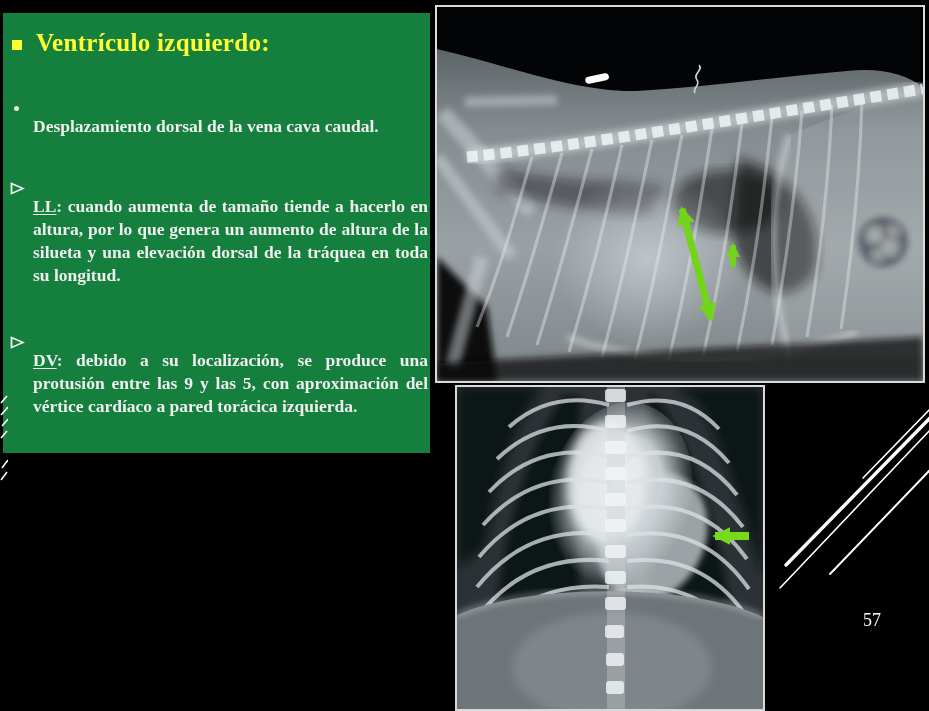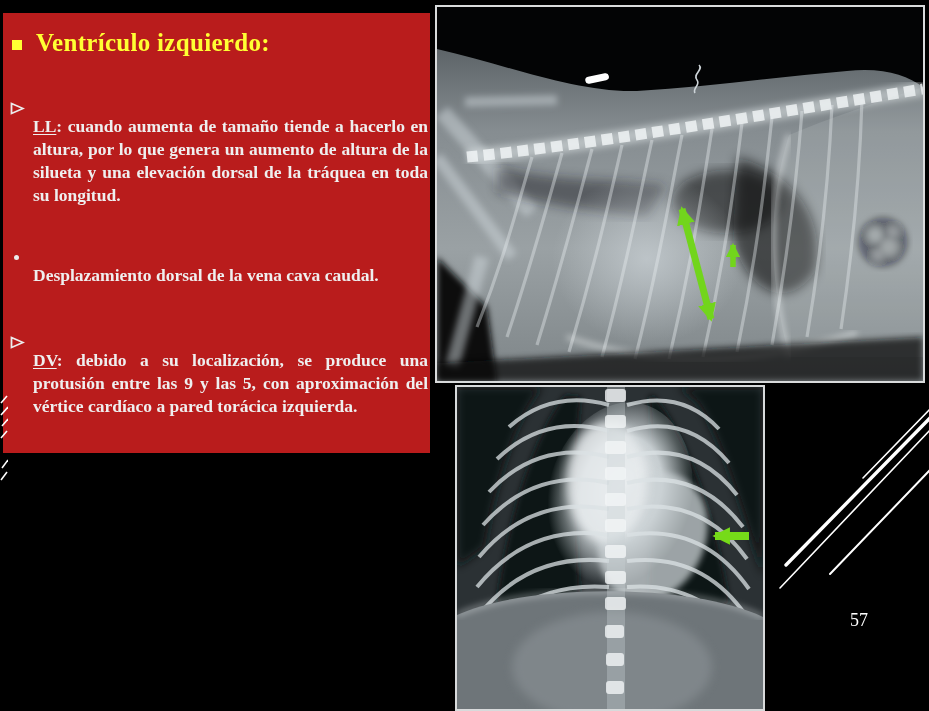--- a/index.html
+++ b/index.html
@@ -1,69 +1,69 @@
 <!DOCTYPE html>
 <html><head>
 <meta charset="utf-8">
 <style>
   html,body{margin:0;padding:0;background:#000;}
   .slide{position:relative;width:929px;height:711px;background:#000;overflow:hidden;
          font-family:"Liberation Serif","DejaVu Serif",serif;}
   
-  .panel{position:absolute;left:3px;top:13px;width:427px;height:440px;background:#b91c1c;box-sizing:border-box;}
+  .panel{position:absolute;left:3px;top:13px;width:427px;height:440px;background:#15803d;box-sizing:border-box;}
   .title-row{display:flex;align-items:flex-start;margin:16px 0 0 9px;}
   .sq-bullet{width:10px;height:10px;background:#FFFF33;margin:11px 14px 0 0;flex:none;}
   .slide-title{margin:0;font-size:25px;font-weight:bold;color:#FFFF33;letter-spacing:.3px;}
   .items{margin-top:40px;}
   .item{display:flex;align-items:flex-start;}
   .item:nth-child(1){margin-bottom:22px;}
   .item:nth-child(2){margin-bottom:27px;}
   .marker-cell{flex:none;width:30px;padding-left:7px;box-sizing:border-box;}
   .arrow-glyph{margin-top:5px;}
   .dot-glyph{display:block;width:5px;height:5px;border-radius:50%;background:#ECECEC;margin:9px 0 0 4px;}
   .item-text{flex:1;margin-right:2px;font-size:17.5px;line-height:23px;font-weight:bold;
              color:#EFEFEF;text-align:justify;}
   .lead{text-decoration:underline;text-underline-offset:2px;}
   
   .fig{position:absolute;background:#000;border:2px solid #D8DADB;box-sizing:border-box;}
   .fig-top{left:435px;top:5px;width:490px;height:378px;}
   .fig-bottom{left:455px;top:385px;width:310px;height:326px;}
   .fig svg{display:block;width:100%;height:100%;}
   
-  .page-number{position:absolute;left:850px;top:610px;width:44px;
+  .page-number{position:absolute;left:850px;top:610px;width:44px;text-align:center;
                color:#FFFFFF;font-size:18px;}
   .diag-lines{position:absolute;left:769px;top:400px;}
   .edge-stubs{position:absolute;left:0;top:392px;}
 </style>
 </head>
 <body>
 
 <div class="slide">
 
   <div class="panel">
     <div class="title-row">
       <span class="sq-bullet"></span>
       <h1 class="slide-title">Ventrículo izquierdo:</h1>
     </div>
     <div class="items">
+
+      <div class="item">
+        <span class="marker-cell">
+          <span class="dot-glyph"></span>
+        </span>
+        <p class="item-text"><span class="lead"></span><span>Desplazamiento dorsal de la vena cava caudal.</span></p>
+      </div>
 
       <div class="item">
         <span class="marker-cell">
           <svg class="arrow-glyph" width="15" height="13" viewBox="0 0 15 13">
             <polygon points="1.5,1.5 13,6.5 1.5,11.5" fill="none" stroke="#ECECEC" stroke-width="1.8"></polygon>
           </svg>
         </span>
         <p class="item-text"><span class="lead">LL</span><span>: cuando aumenta de tamaño tiende a hacerlo en altura, por lo que genera un aumento de altura de la silueta y una elevación dorsal de la tráquea en toda su longitud.</span></p>
-      </div>
-
-      <div class="item">
-        <span class="marker-cell">
-          <span class="dot-glyph"></span>
-        </span>
-        <p class="item-text"><span class="lead"></span><span>Desplazamiento dorsal de la vena cava caudal.</span></p>
       </div>
 
       <div class="item">
         <span class="marker-cell">
           <svg class="arrow-glyph" width="15" height="13" viewBox="0 0 15 13">
             <polygon points="1.5,1.5 13,6.5 1.5,11.5" fill="none" stroke="#ECECEC" stroke-width="1.8"></polygon>
           </svg>
         </span>
         <p class="item-text"><span class="lead">DV</span><span>: debido a su localización, se produce una protusión entre las 9 y las 5, con aproximación del vértice cardíaco a pared torácica izquierda.</span></p>
       </div>

